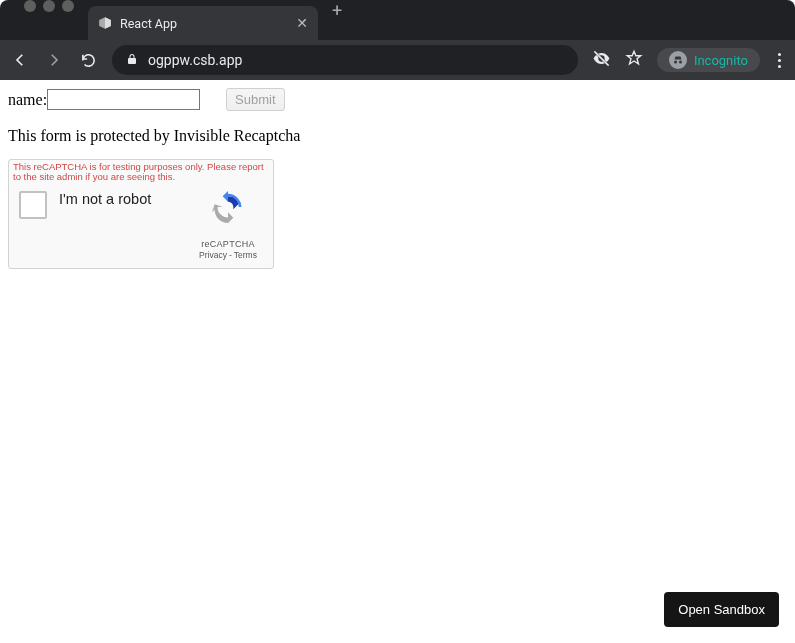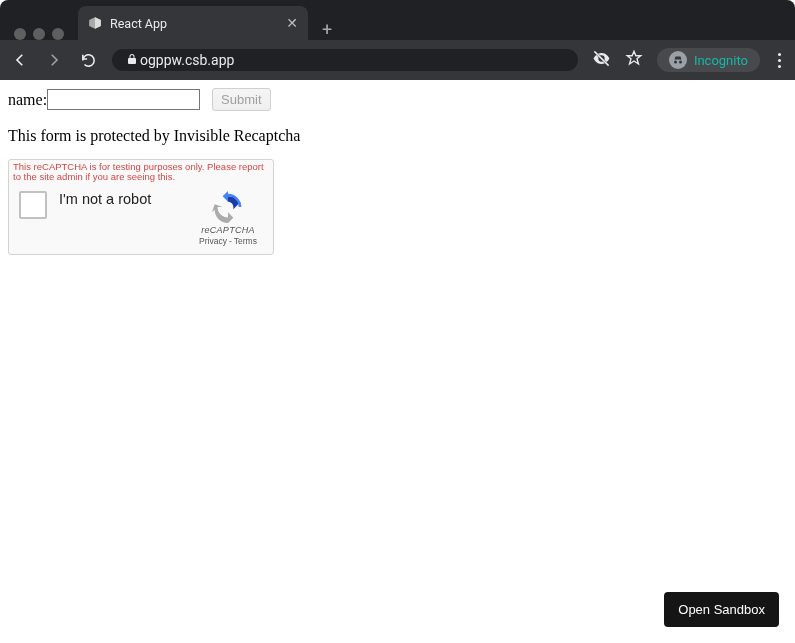--- a/index.html
+++ b/index.html
@@ -1,58 +1,58 @@
 <!DOCTYPE html>
 <html><head>
   <meta charset="utf-8">
   <style>
     * { box-sizing: border-box; }
     body { margin: 0; padding: 0; font-family: -apple-system, BlinkMacSystemFont, "Segoe UI", Roboto, sans-serif; background: #fff; width: 795px; height: 643px; overflow: hidden; position: relative; }
     
     
     .browser-chrome { background: #202124; height: 80px; width: 100%; border-top-left-radius: 8px; border-top-right-radius: 8px; overflow: hidden; }
-    .titlebar { display: flex; align-items: flex-end; height: 40px; }
+    .titlebar { display: flex; align-items: flex-start; height: 40px; margin-left: 10px; }
     .dots { display: flex; gap: 7px; padding: 0 14px; }
     .dot { width: 12px; height: 12px; border-radius: 50%; background: #5f5f5f; }
     .tab { background: #35363a; height: 34px; margin-top: 6px; border-top-left-radius: 8px; border-top-right-radius: 8px; display: flex; align-items: center; padding: 0 10px; color: #e8eaed; font-size: 12.5px; width: 230px; gap: 8px; }
     .tab-icon svg { display: block; }
     .tab-title { flex: 1; }
     .tab-close { color: #bbb; font-size: 14px; }
     .new-tab { color: #aaa; margin-left: 14px; font-size: 18px; }
     
     .toolbar { display: flex; align-items: center; height: 40px; padding: 0 10px; gap: 14px; background: #35363a; }
     .nav-btn { color: #9aa0a6; display: flex; align-items: center; justify-content: center; width: 20px; height: 20px; }
     .nav-btn.enabled { color: #e8eaed; }
-    .addrbar { flex: 1; background: #202124; border-radius: 16px; height: 22px; display: flex; align-items: center; padding: 0 14px; color: #e8eaed; font-size: 14px; gap: 2px; }
+    .addrbar { flex: 1; background: #202124; border-radius: 16px; height: 30px; display: flex; align-items: center; padding: 0 14px; color: #e8eaed; font-size: 14px; gap: 10px; }
     .addrbar .lock { color: #e8eaed; font-size: 12px; }
     .toolbar-right { display: flex; align-items: center; gap: 14px; color: #14b8a6; }
     .incognito-badge { display: flex; align-items: center; gap: 7px; background: #48494d; padding: 3px 12px; border-radius: 14px; font-size: 13px; }
     .incognito-icon { width: 18px; height: 18px; background: #9aa0a6; border-radius: 50%; display:flex; align-items:center; justify-content:center; }
     .incognito-icon svg { display:block; }
     .menu-dots { display: flex; flex-direction: column; gap: 3px; padding: 0 4px; }
     .menu-dots span { width: 3px; height: 3px; background: #e8eaed; border-radius: 50%; }
 
     
     .page { padding: 8px; font-family: 'Times New Roman', Times, serif; color: #000; }
     .heading { font-size: 18px; font-weight: bold; margin: 10px 0 18px 0; }
     .form-row { font-size: 16px; display: flex; align-items: center; gap: 0; margin-bottom: 16px; }
     .form-row label { }
     .name-input { width: 153px; height: 21px; border: 1px solid #767676; font-size: 13px; padding: 1px 2px; }
-    .submit-btn { margin-left: 12px; font-family: Arial, sans-serif; font-size: 13px; padding: 3px 8px; color: #a0a0a0; background: linear-gradient(#f5f5f5,#efefef); border: 1px solid #d0d0d0; border-radius: 3px; cursor: default; }
+    .submit-btn { margin-left: 26px; font-family: Arial, sans-serif; font-size: 13px; padding: 3px 8px; color: #a0a0a0; background: linear-gradient(#f5f5f5,#efefef); border: 1px solid #d0d0d0; border-radius: 3px; cursor: default; }
     .note { font-size: 16px; margin-bottom: 14px; }
 
     
     .recaptcha-box { width: 266px; border: 1px solid #d3d3d3; border-radius: 3px; background: #f9f9f9; font-family: Arial, Helvetica, sans-serif; }
     .recaptcha-warn { color: #d14848; font-size: 9.5px; padding: 2px 4px 0 4px; line-height: 1.1; }
     .recaptcha-body { display: flex; align-items: flex-start; padding: 8px 10px 8px 10px; }
     .recaptcha-check { width: 28px; height: 28px; border: 2px solid #c1c1c1; border-radius: 2px; background: #fff; }
     .recaptcha-text { margin-left: 12px; font-size: 14.5px; color: #222; flex: 1; }
     .recaptcha-right { display: flex; flex-direction: column; align-items: center; width: 70px; }
     .recaptcha-logo { width: 32px; height: 32px; }
-    .recaptcha-brand { font-size: 9px; color: #555; letter-spacing: 0.3px; margin-top: 2px; font-style: italic; }
+    .recaptcha-brand { font-size: 9px; color: #555; letter-spacing: 0.3px; margin-top: 16px; }
     .recaptcha-links { font-size: 8.5px; color: #555; margin-top: 1px; }
     .recaptcha-links span.sep { margin: 0 2px; }
 
     
     .open-sandbox { position: absolute; right: 16px; bottom: 16px; background: #151515; color: #fff; font-family: Arial, sans-serif; font-size: 13px; padding: 10px 14px; border-radius: 4px; cursor: pointer; }
   </style>
 </head>
 <body>
 
 <div class="browser-chrome">

